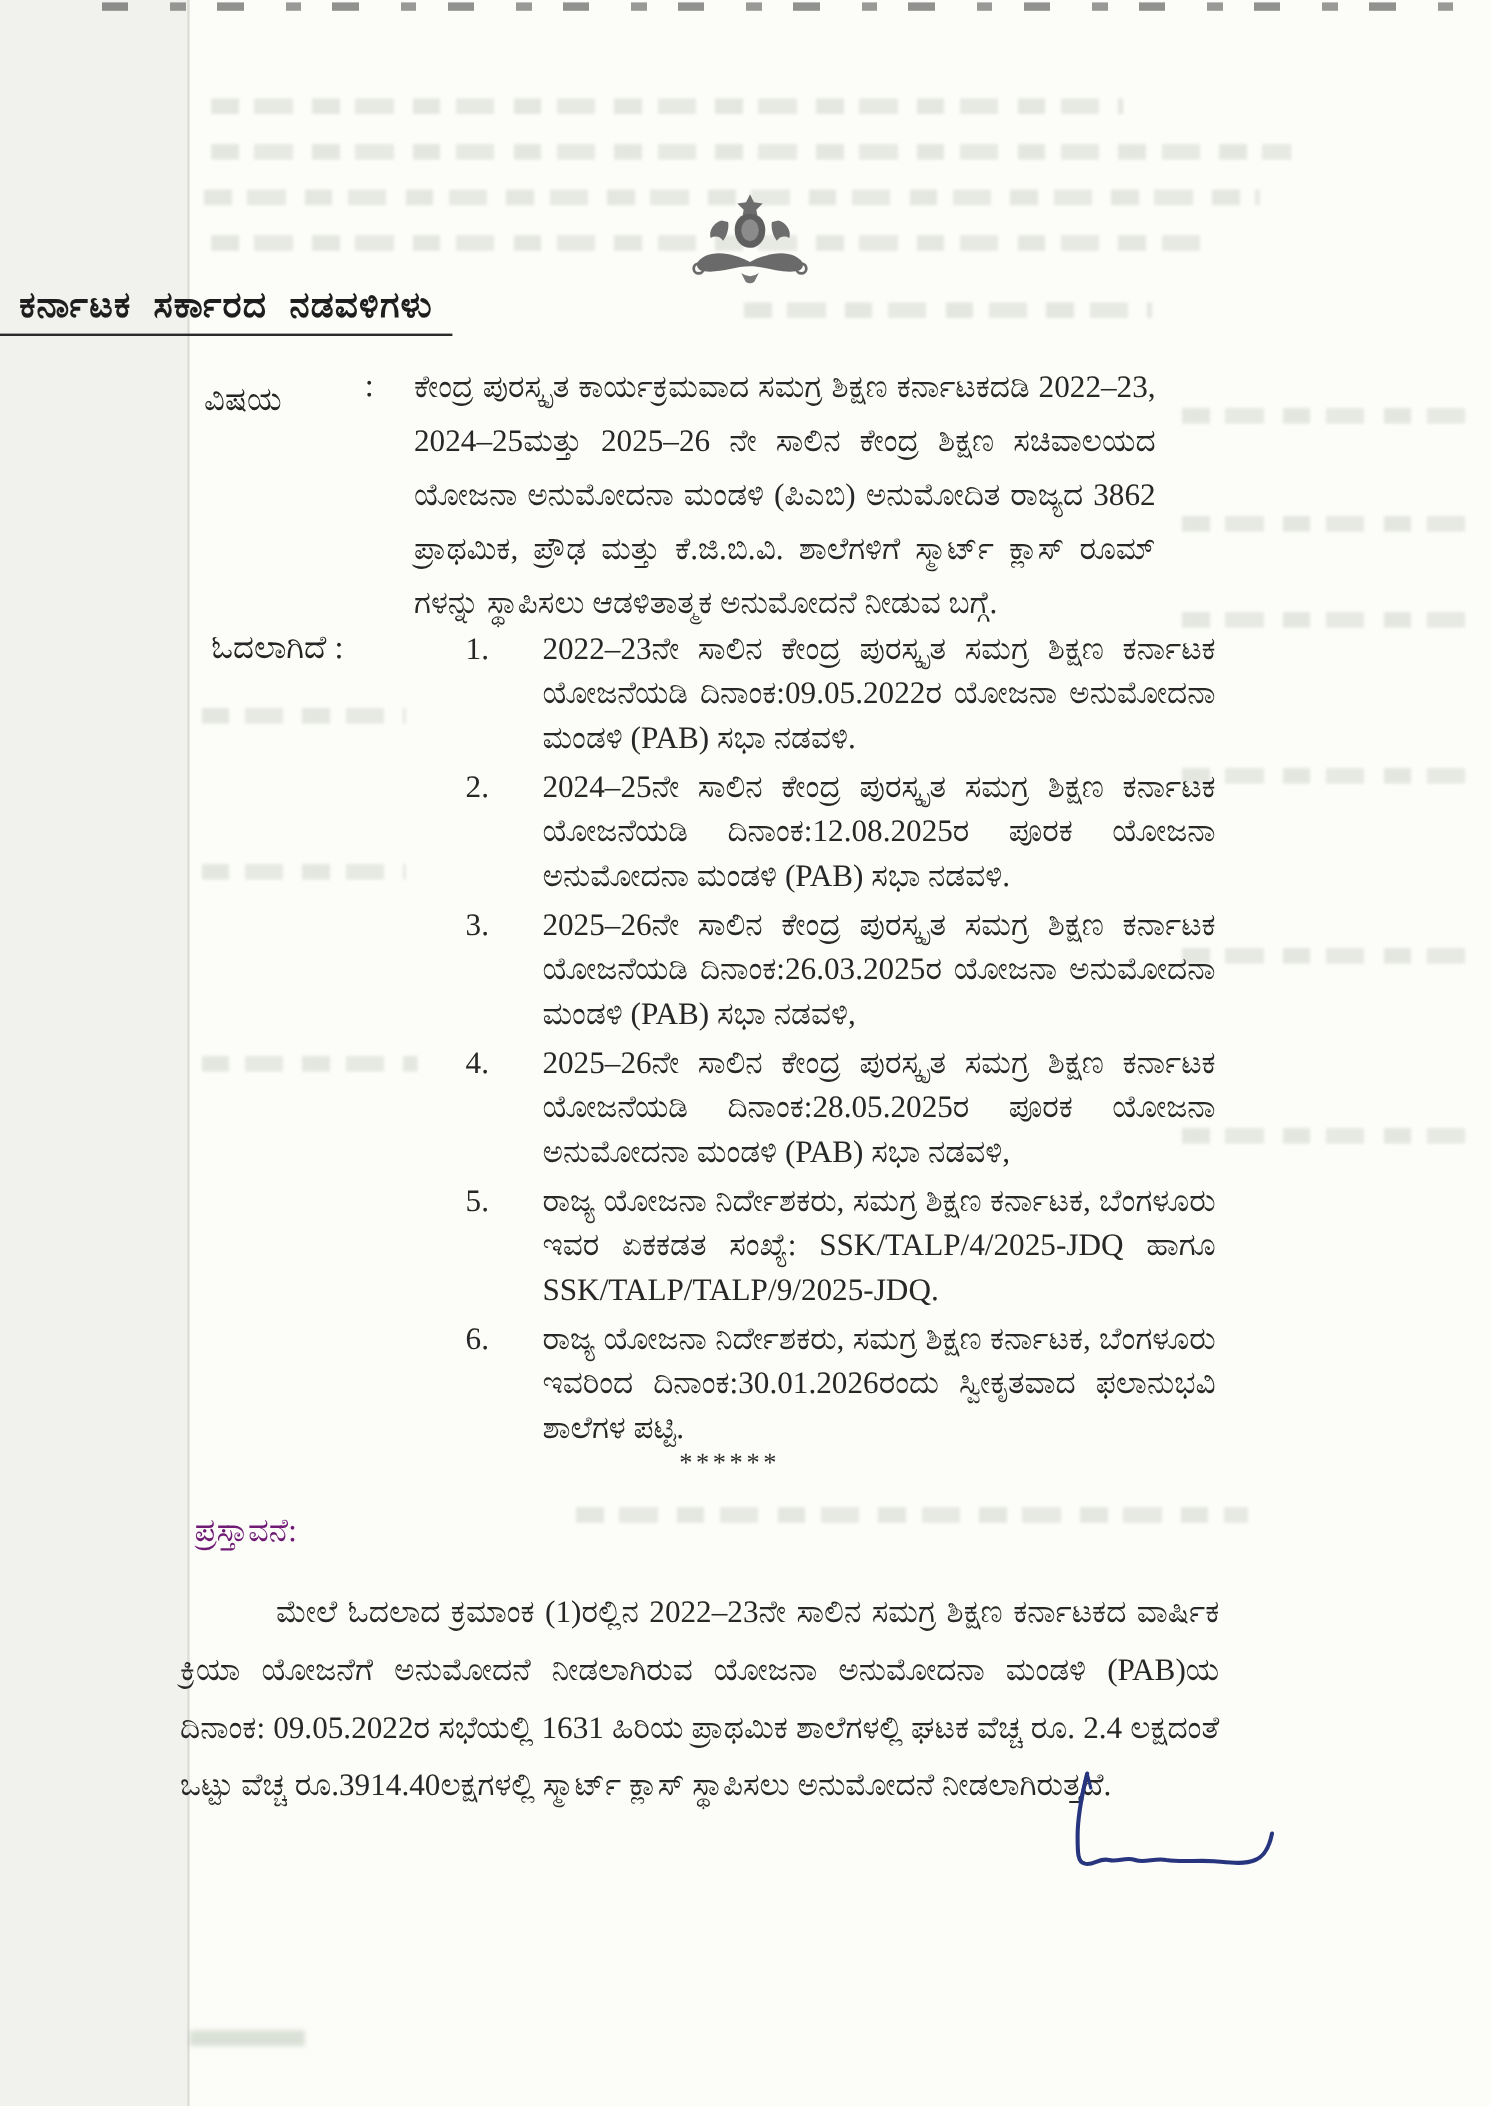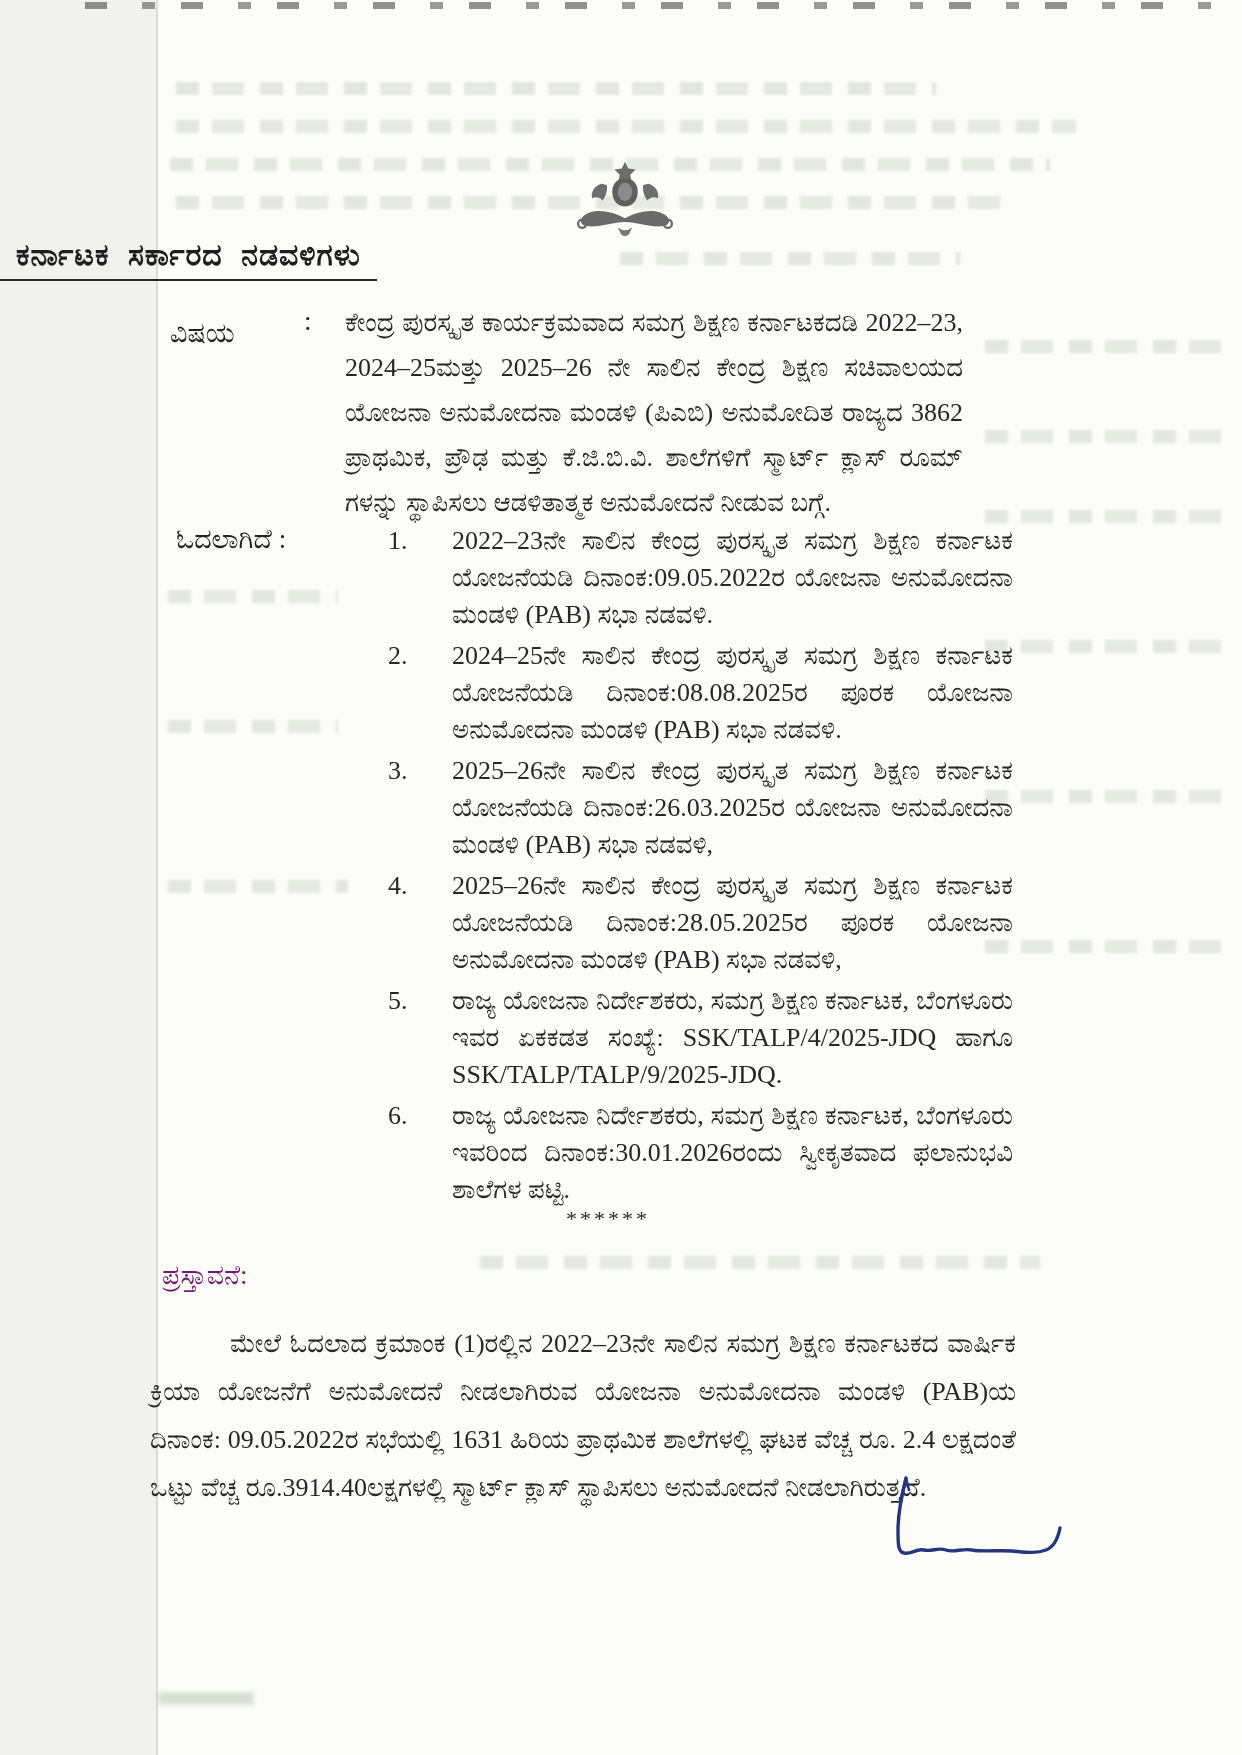--- a/index.html
+++ b/index.html
@@ -100,21 +100,21 @@
   <div class="subject-text">ಕೇಂದ್ರ ಪುರಸ್ಕೃತ ಕಾರ್ಯಕ್ರಮವಾದ ಸಮಗ್ರ ಶಿಕ್ಷಣ ಕರ್ನಾಟಕದಡಿ 2022–23, 2024–25ಮತ್ತು 2025–26 ನೇ ಸಾಲಿನ ಕೇಂದ್ರ ಶಿಕ್ಷಣ ಸಚಿವಾಲಯದ ಯೋಜನಾ ಅನುಮೋದನಾ ಮಂಡಳಿ (ಪಿಎಬಿ) ಅನುಮೋದಿತ ರಾಜ್ಯದ 3862 ಪ್ರಾಥಮಿಕ, ಪ್ರೌಢ ಮತ್ತು ಕೆ.ಜಿ.ಬಿ.ವಿ. ಶಾಲೆಗಳಿಗೆ ಸ್ಮಾರ್ಟ್ ಕ್ಲಾಸ್ ರೂಮ್ ಗಳನ್ನು ಸ್ಥಾಪಿಸಲು ಆಡಳಿತಾತ್ಮಕ ಅನುಮೋದನೆ ನೀಡುವ ಬಗ್ಗೆ.</div>
 
   <span class="label read-label">ಓದಲಾಗಿದೆ :</span>
   <div class="read-list">
     <div class="read-item">
       <span class="num">1.</span>
       <span class="itxt">2022–23ನೇ ಸಾಲಿನ ಕೇಂದ್ರ ಪುರಸ್ಕೃತ ಸಮಗ್ರ ಶಿಕ್ಷಣ ಕರ್ನಾಟಕ ಯೋಜನೆಯಡಿ ದಿನಾಂಕ:09.05.2022ರ ಯೋಜನಾ ಅನುಮೋದನಾ ಮಂಡಳಿ (PAB) ಸಭಾ ನಡವಳಿ.</span>
     </div>
     <div class="read-item">
       <span class="num">2.</span>
-      <span class="itxt">2024–25ನೇ ಸಾಲಿನ ಕೇಂದ್ರ ಪುರಸ್ಕೃತ ಸಮಗ್ರ ಶಿಕ್ಷಣ ಕರ್ನಾಟಕ ಯೋಜನೆಯಡಿ ದಿನಾಂಕ:08.08.2025ರ ಪೂರಕ ಯೋಜನಾ ಅನುಮೋದನಾ ಮಂಡಳಿ (PAB) ಸಭಾ ನಡವಳಿ.</span>
+      <span class="itxt">2024–25ನೇ ಸಾಲಿನ ಕೇಂದ್ರ ಪುರಸ್ಕೃತ ಸಮಗ್ರ ಶಿಕ್ಷಣ ಕರ್ನಾಟಕ ಯೋಜನೆಯಡಿ ದಿನಾಂಕ:12.08.2025ರ ಪೂರಕ ಯೋಜನಾ ಅನುಮೋದನಾ ಮಂಡಳಿ (PAB) ಸಭಾ ನಡವಳಿ.</span>
     </div>
     <div class="read-item">
       <span class="num">3.</span>
       <span class="itxt">2025–26ನೇ ಸಾಲಿನ ಕೇಂದ್ರ ಪುರಸ್ಕೃತ ಸಮಗ್ರ ಶಿಕ್ಷಣ ಕರ್ನಾಟಕ ಯೋಜನೆಯಡಿ ದಿನಾಂಕ:26.03.2025ರ ಯೋಜನಾ ಅನುಮೋದನಾ ಮಂಡಳಿ (PAB) ಸಭಾ ನಡವಳಿ,</span>
     </div>
     <div class="read-item">
       <span class="num">4.</span>
       <span class="itxt">2025–26ನೇ ಸಾಲಿನ ಕೇಂದ್ರ ಪುರಸ್ಕೃತ ಸಮಗ್ರ ಶಿಕ್ಷಣ ಕರ್ನಾಟಕ ಯೋಜನೆಯಡಿ ದಿನಾಂಕ:28.05.2025ರ ಪೂರಕ ಯೋಜನಾ ಅನುಮೋದನಾ ಮಂಡಳಿ (PAB) ಸಭಾ ನಡವಳಿ,</span>
     </div>
     <div class="read-item">

